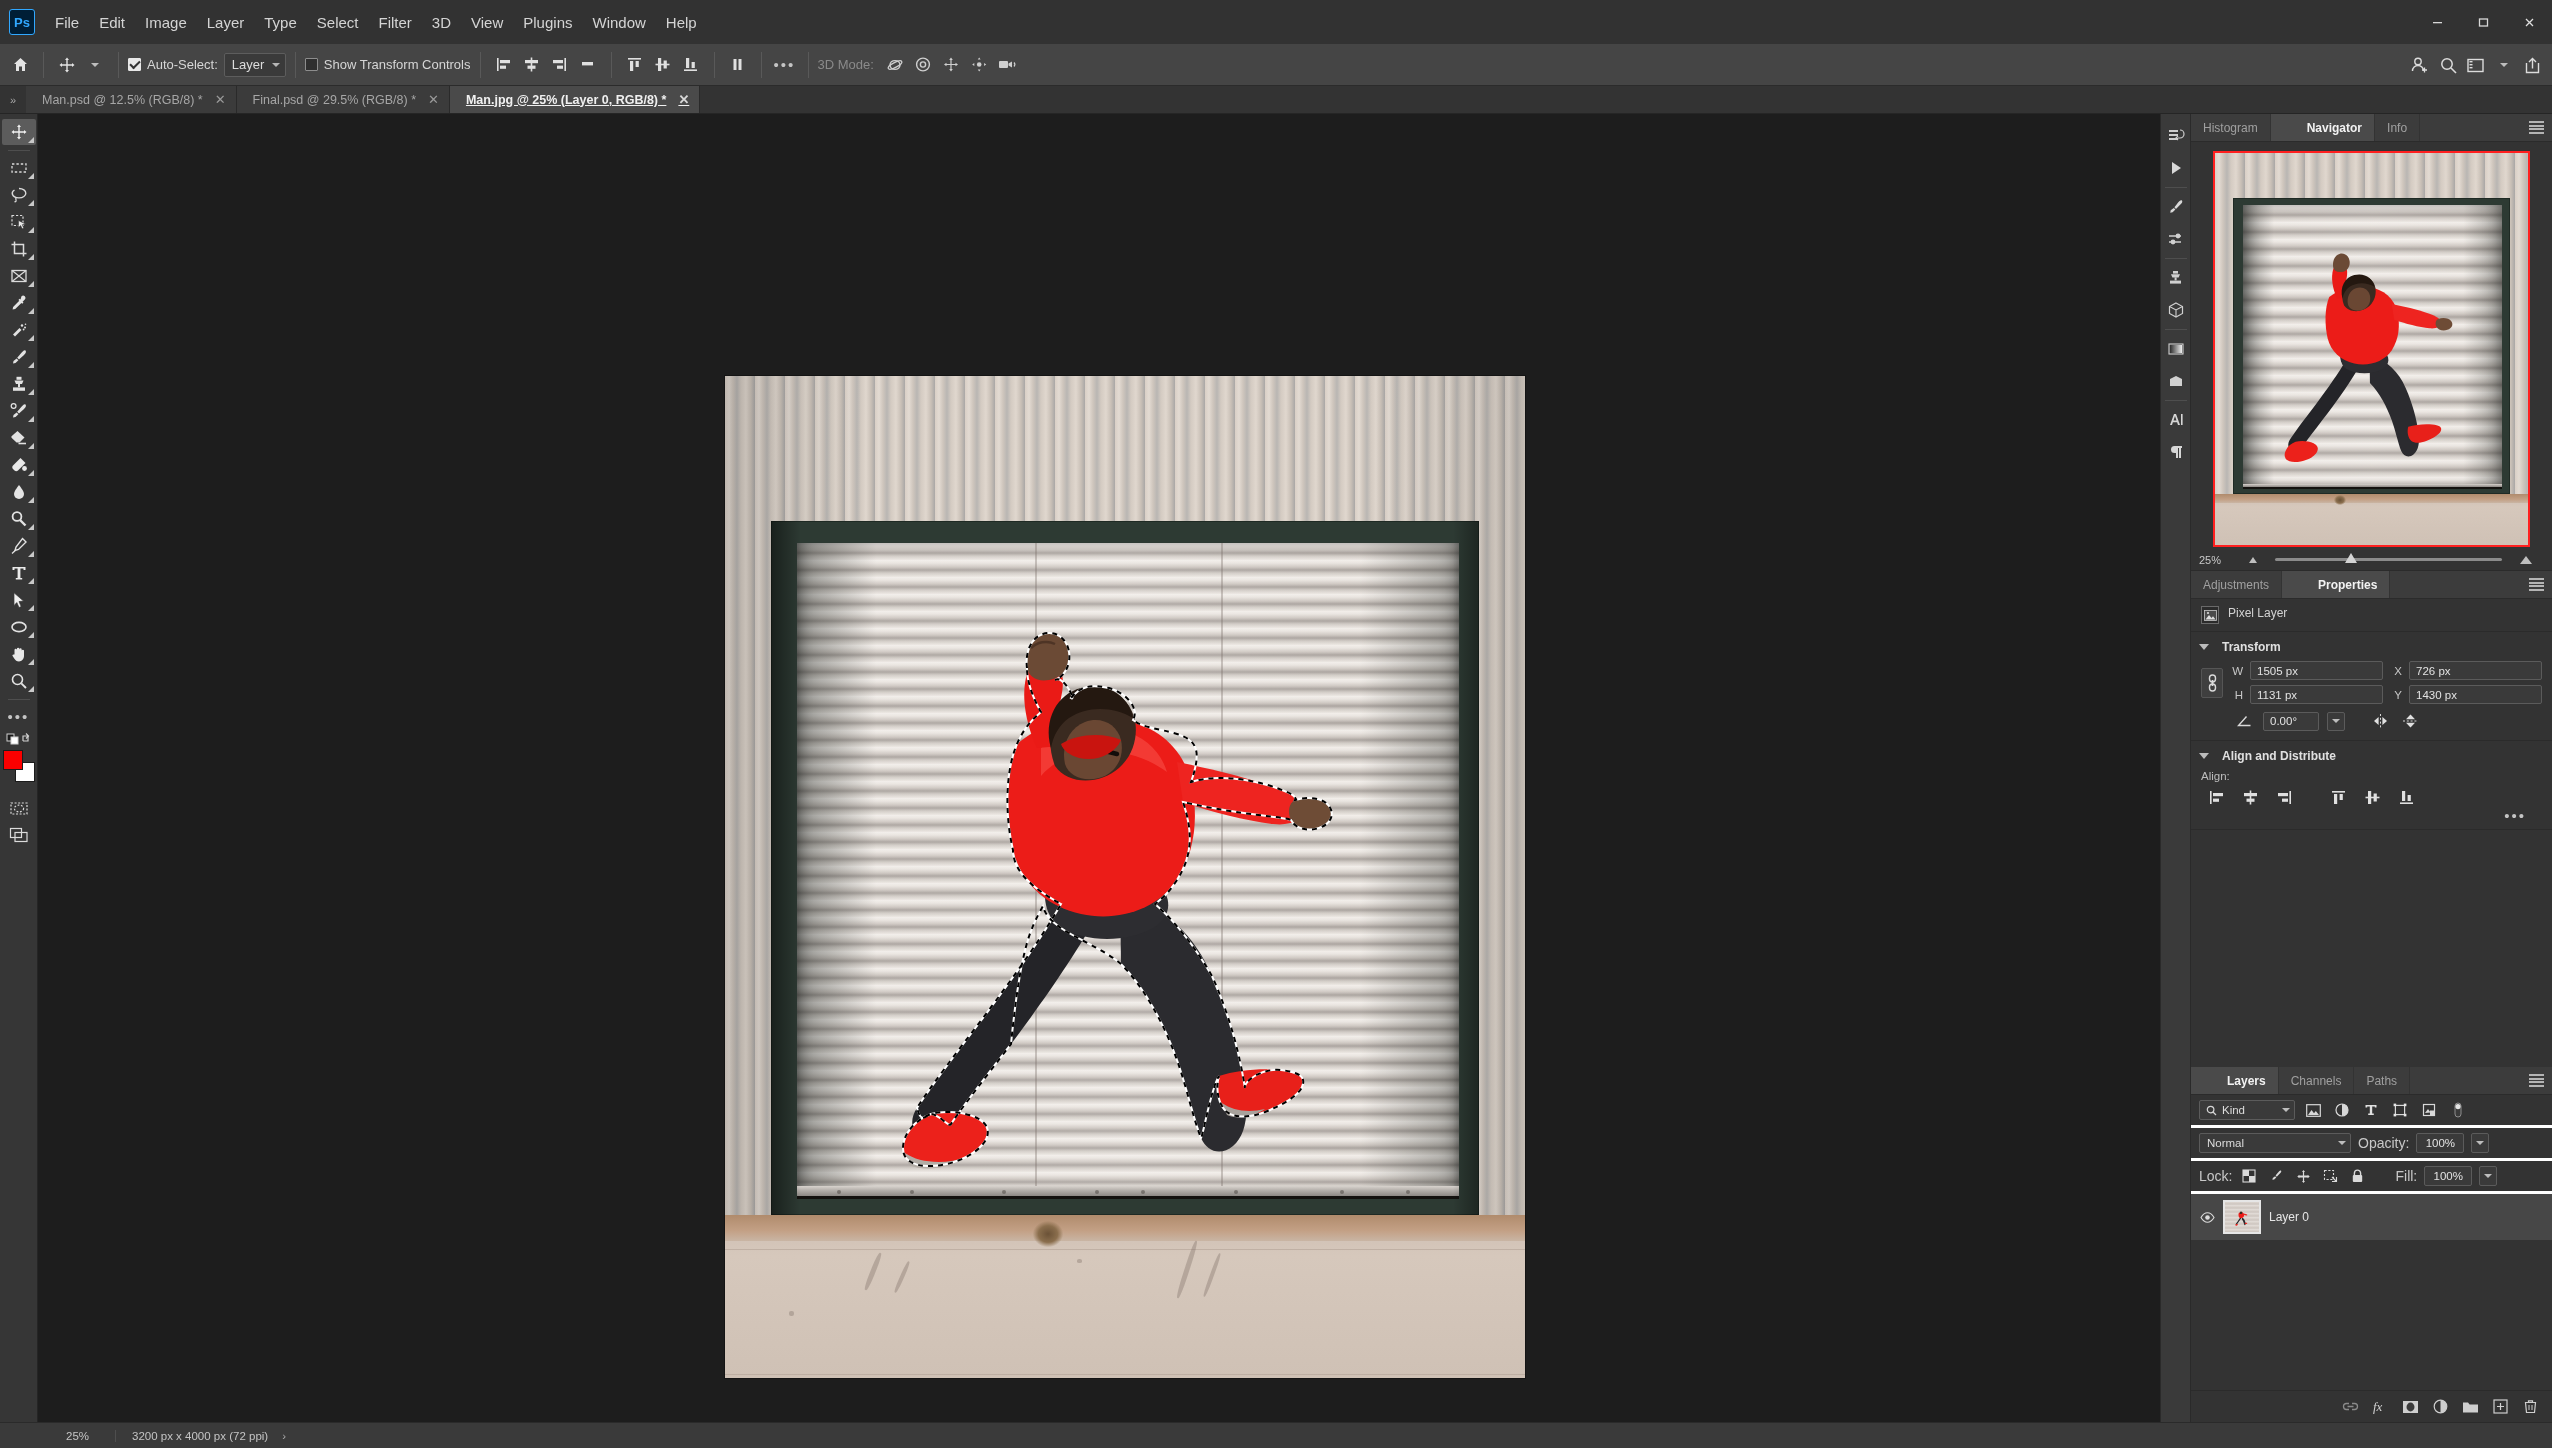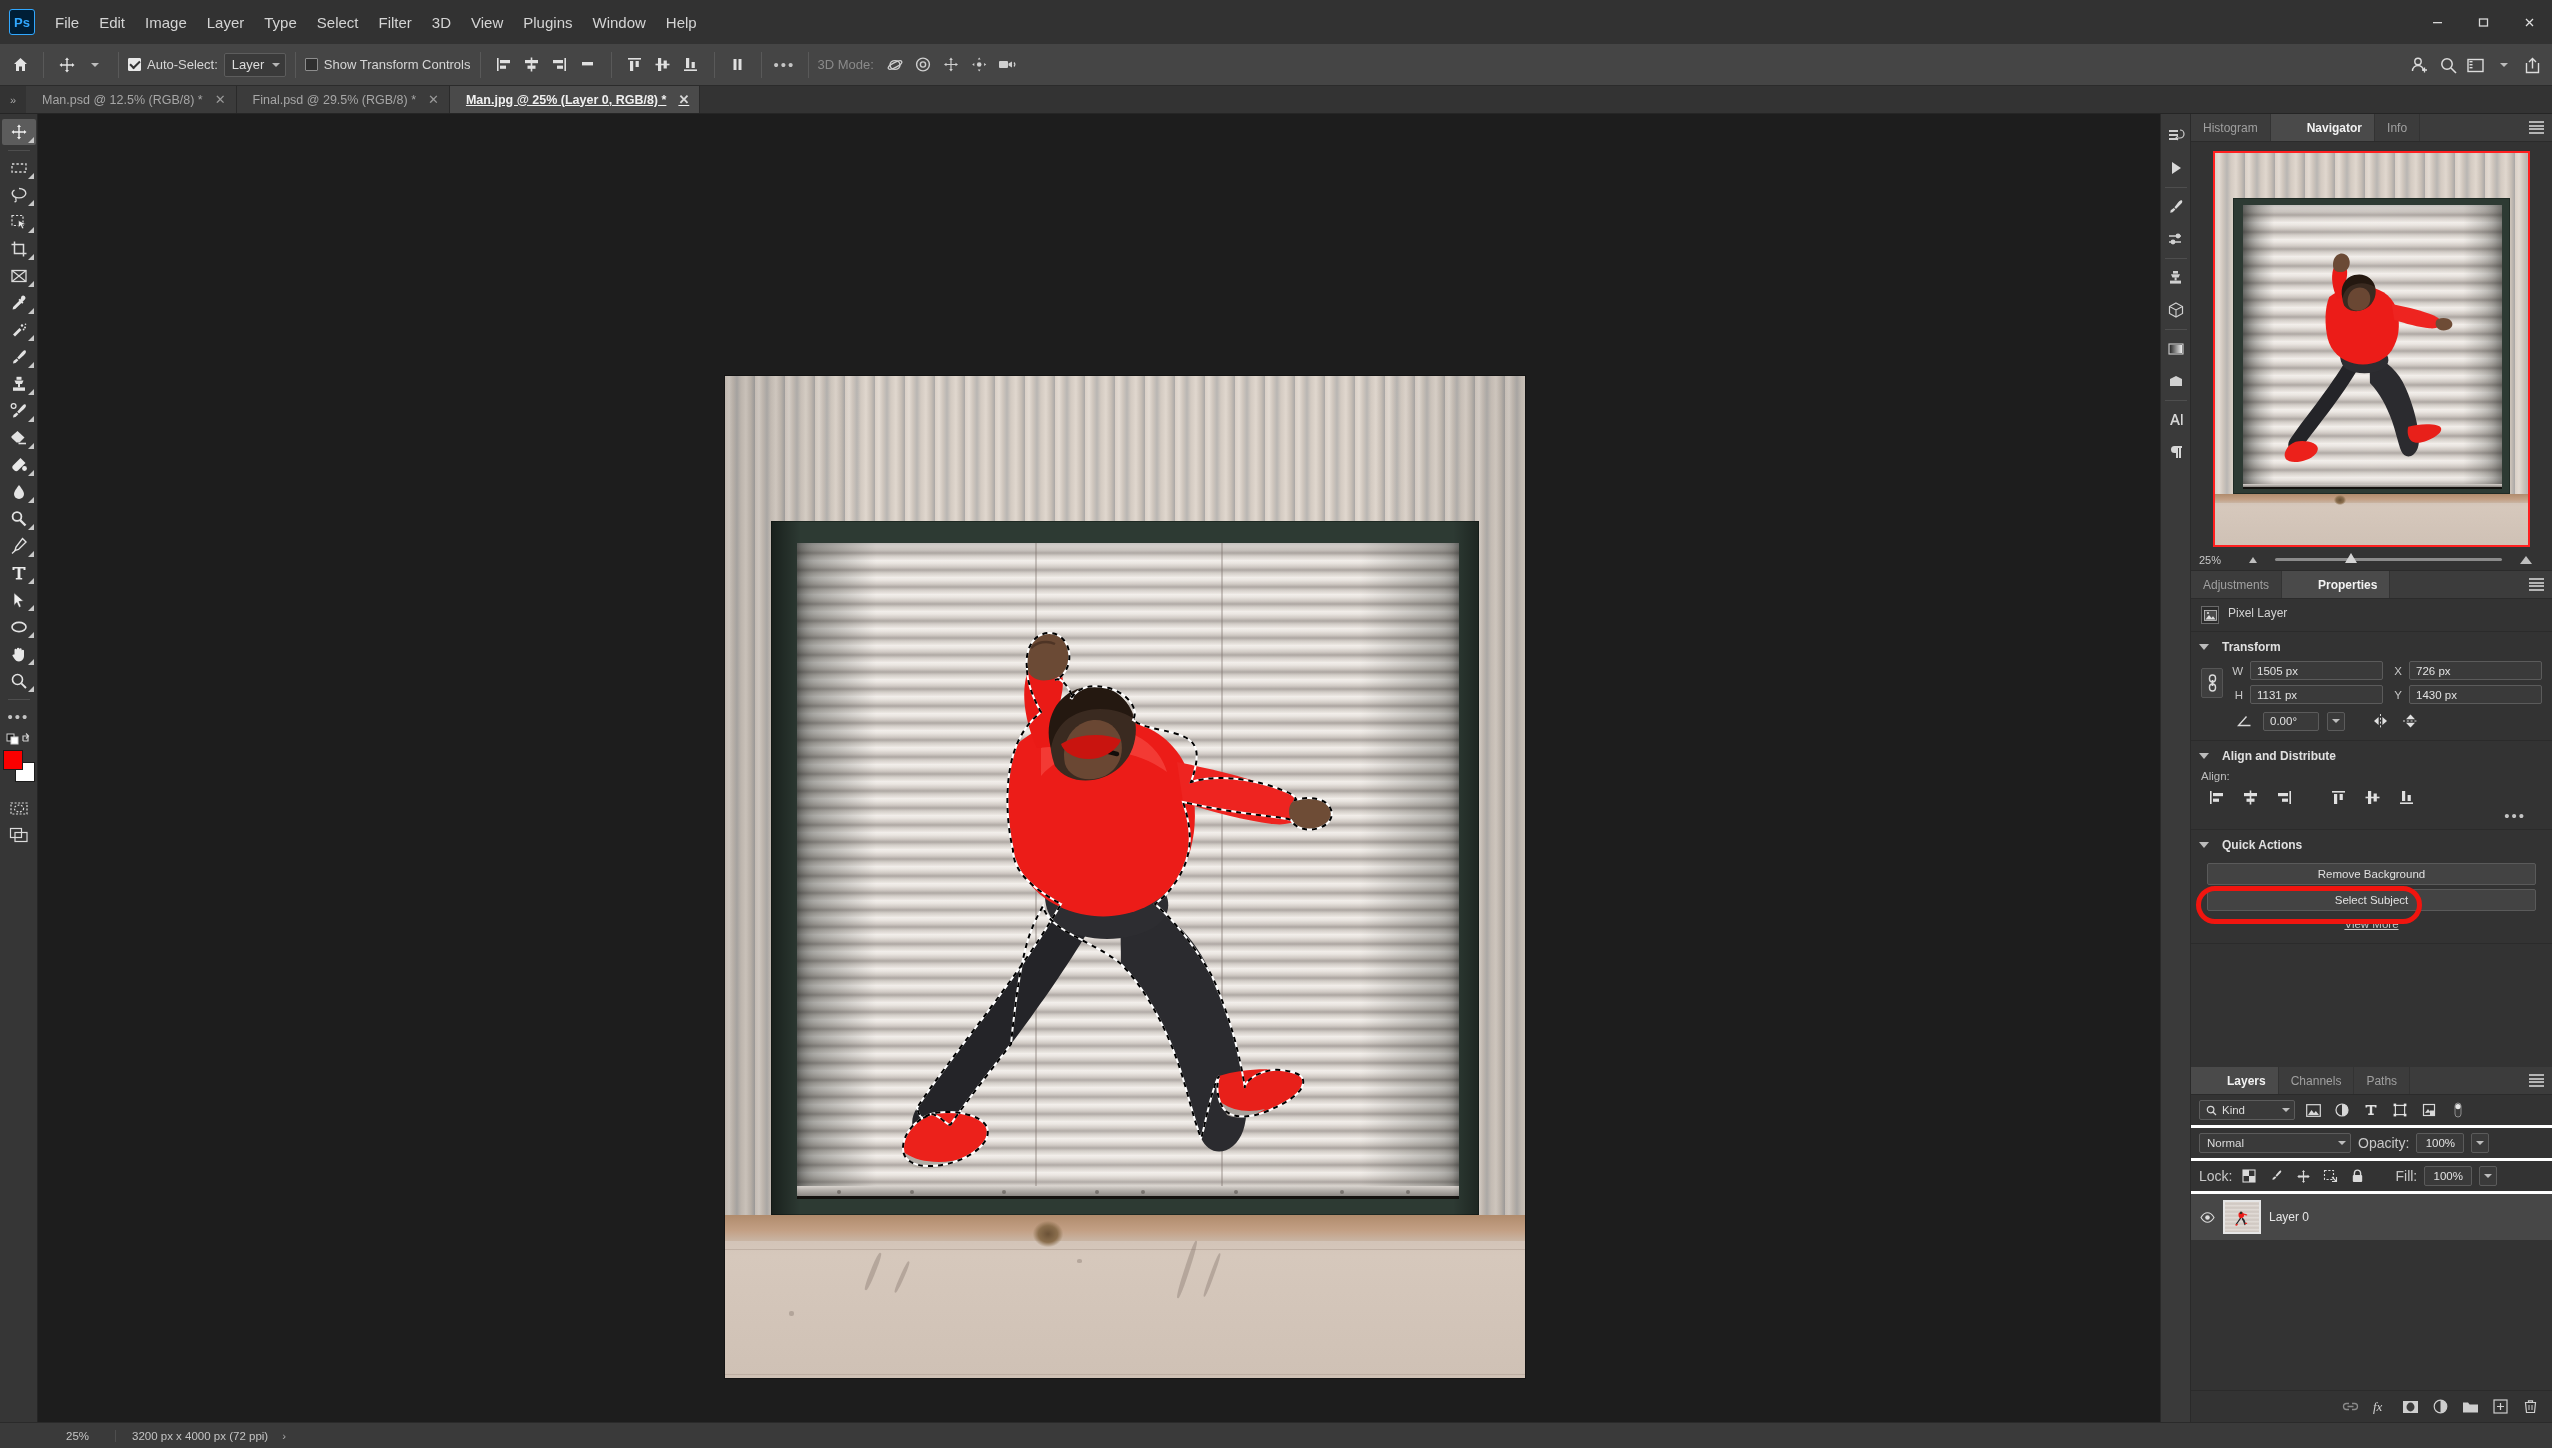--- a/index.html
+++ b/index.html
@@ -1086,30 +1086,20 @@
                 <rect x="4" y="2" width="3.2" height="10" fill="#e0e0e0"></rect>
                 <rect x="9.6" y="6" width="3.2" height="6" fill="#e0e0e0"></rect>
               </svg>
           </span>
         </div>
         <div class="dots-row">
           <span class="dots">•••</span>
         </div>
       </div>
 
-      <div class="section" style="position:relative; padding-bottom:13px;">
-        <div class="sec-head">
-          <span class="tw"></span>
-          <span class="sec-title">Quick Actions</span>
-        </div>
-        <div class="qa-btn">Remove Background</div>
-        <div class="qa-btn">Select Subject</div>
-        <div class="qa-highlight" style="left:5px; top:56px; width:226px; height:38px;"></div>
-        <div class="viewmore">View More</div>
-      </div>
 
       <div class="layers-panel">
         <div class="panel-tabbar">
           <div class="ptab active">Layers</div>
           <div class="ptab">Channels</div>
           <div class="ptab">Paths</div>
           <div class="panel-menu">
               <i></i>
               <i></i>
               <i></i>

